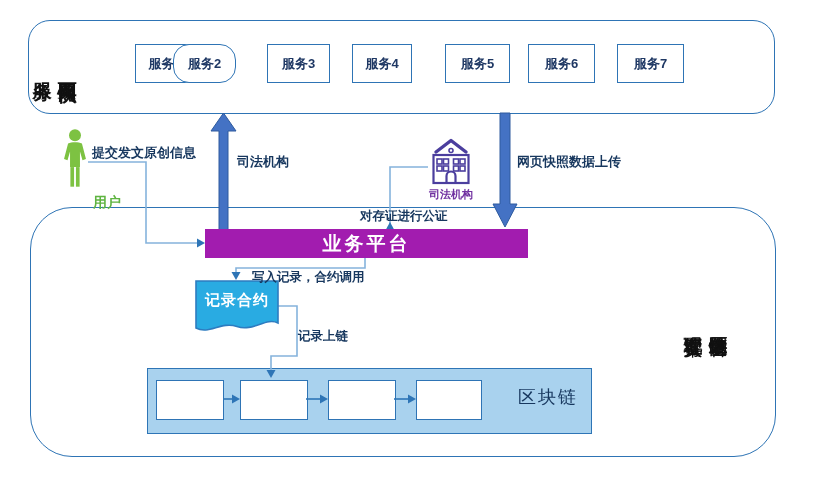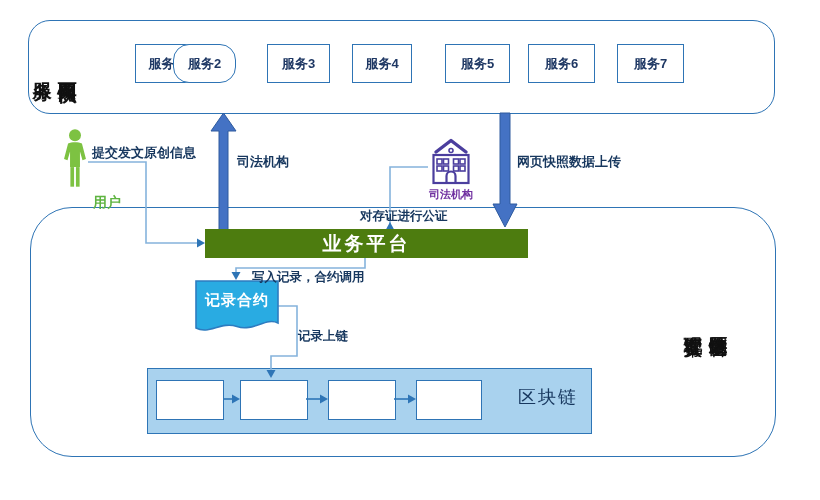--- a/index.html
+++ b/index.html
@@ -25,21 +25,21 @@
   .svc1{left:110px;width:58px;margin-left:25px;}  .svc2{left:173px;width:61px;border-radius:16px;}
   .svc3{left:267px;width:61px;} .svc4{left:352px;width:58px;}
   .svc5{left:445px;width:63px;} .svc6{left:528px;width:65px;}
   .svc7{left:617px;width:65px;}
 
   
   .overlay{position:absolute;left:0;top:0;z-index:4;pointer-events:none;}
 
   
   .platform-bar{position:absolute;left:205px;top:229px;width:323px;height:29px;
-     background:#4d7c0f;color:#fff;display:flex;align-items:center;justify-content:center;
+     background:#a21caf;color:#fff;display:flex;align-items:center;justify-content:center;
      font-size:19px;font-weight:600;letter-spacing:3px;z-index:5;}
   .contract-wrap{position:absolute;left:194px;top:279px;z-index:5;}
   .contract-label{position:absolute;left:198px;top:291px;width:78px;text-align:center;
      color:#fff;font-size:15px;font-weight:600;letter-spacing:1px;z-index:6;}
   .chain-box{position:absolute;left:147px;top:368px;width:443px;height:64px;
      background:#A9D2EE;border:1.5px solid #2E75B6;z-index:2;}
   .block{position:absolute;top:380px;height:38px;width:66px;background:#fff;
      border:1.5px solid #2E74B5;z-index:3;}
   .blk1{left:156px;} .blk2{left:240px;} .blk3{left:328px;} .blk4{left:416px;width:64px;}
   .chain-label{position:absolute;left:505px;top:385px;width:86px;text-align:center;

